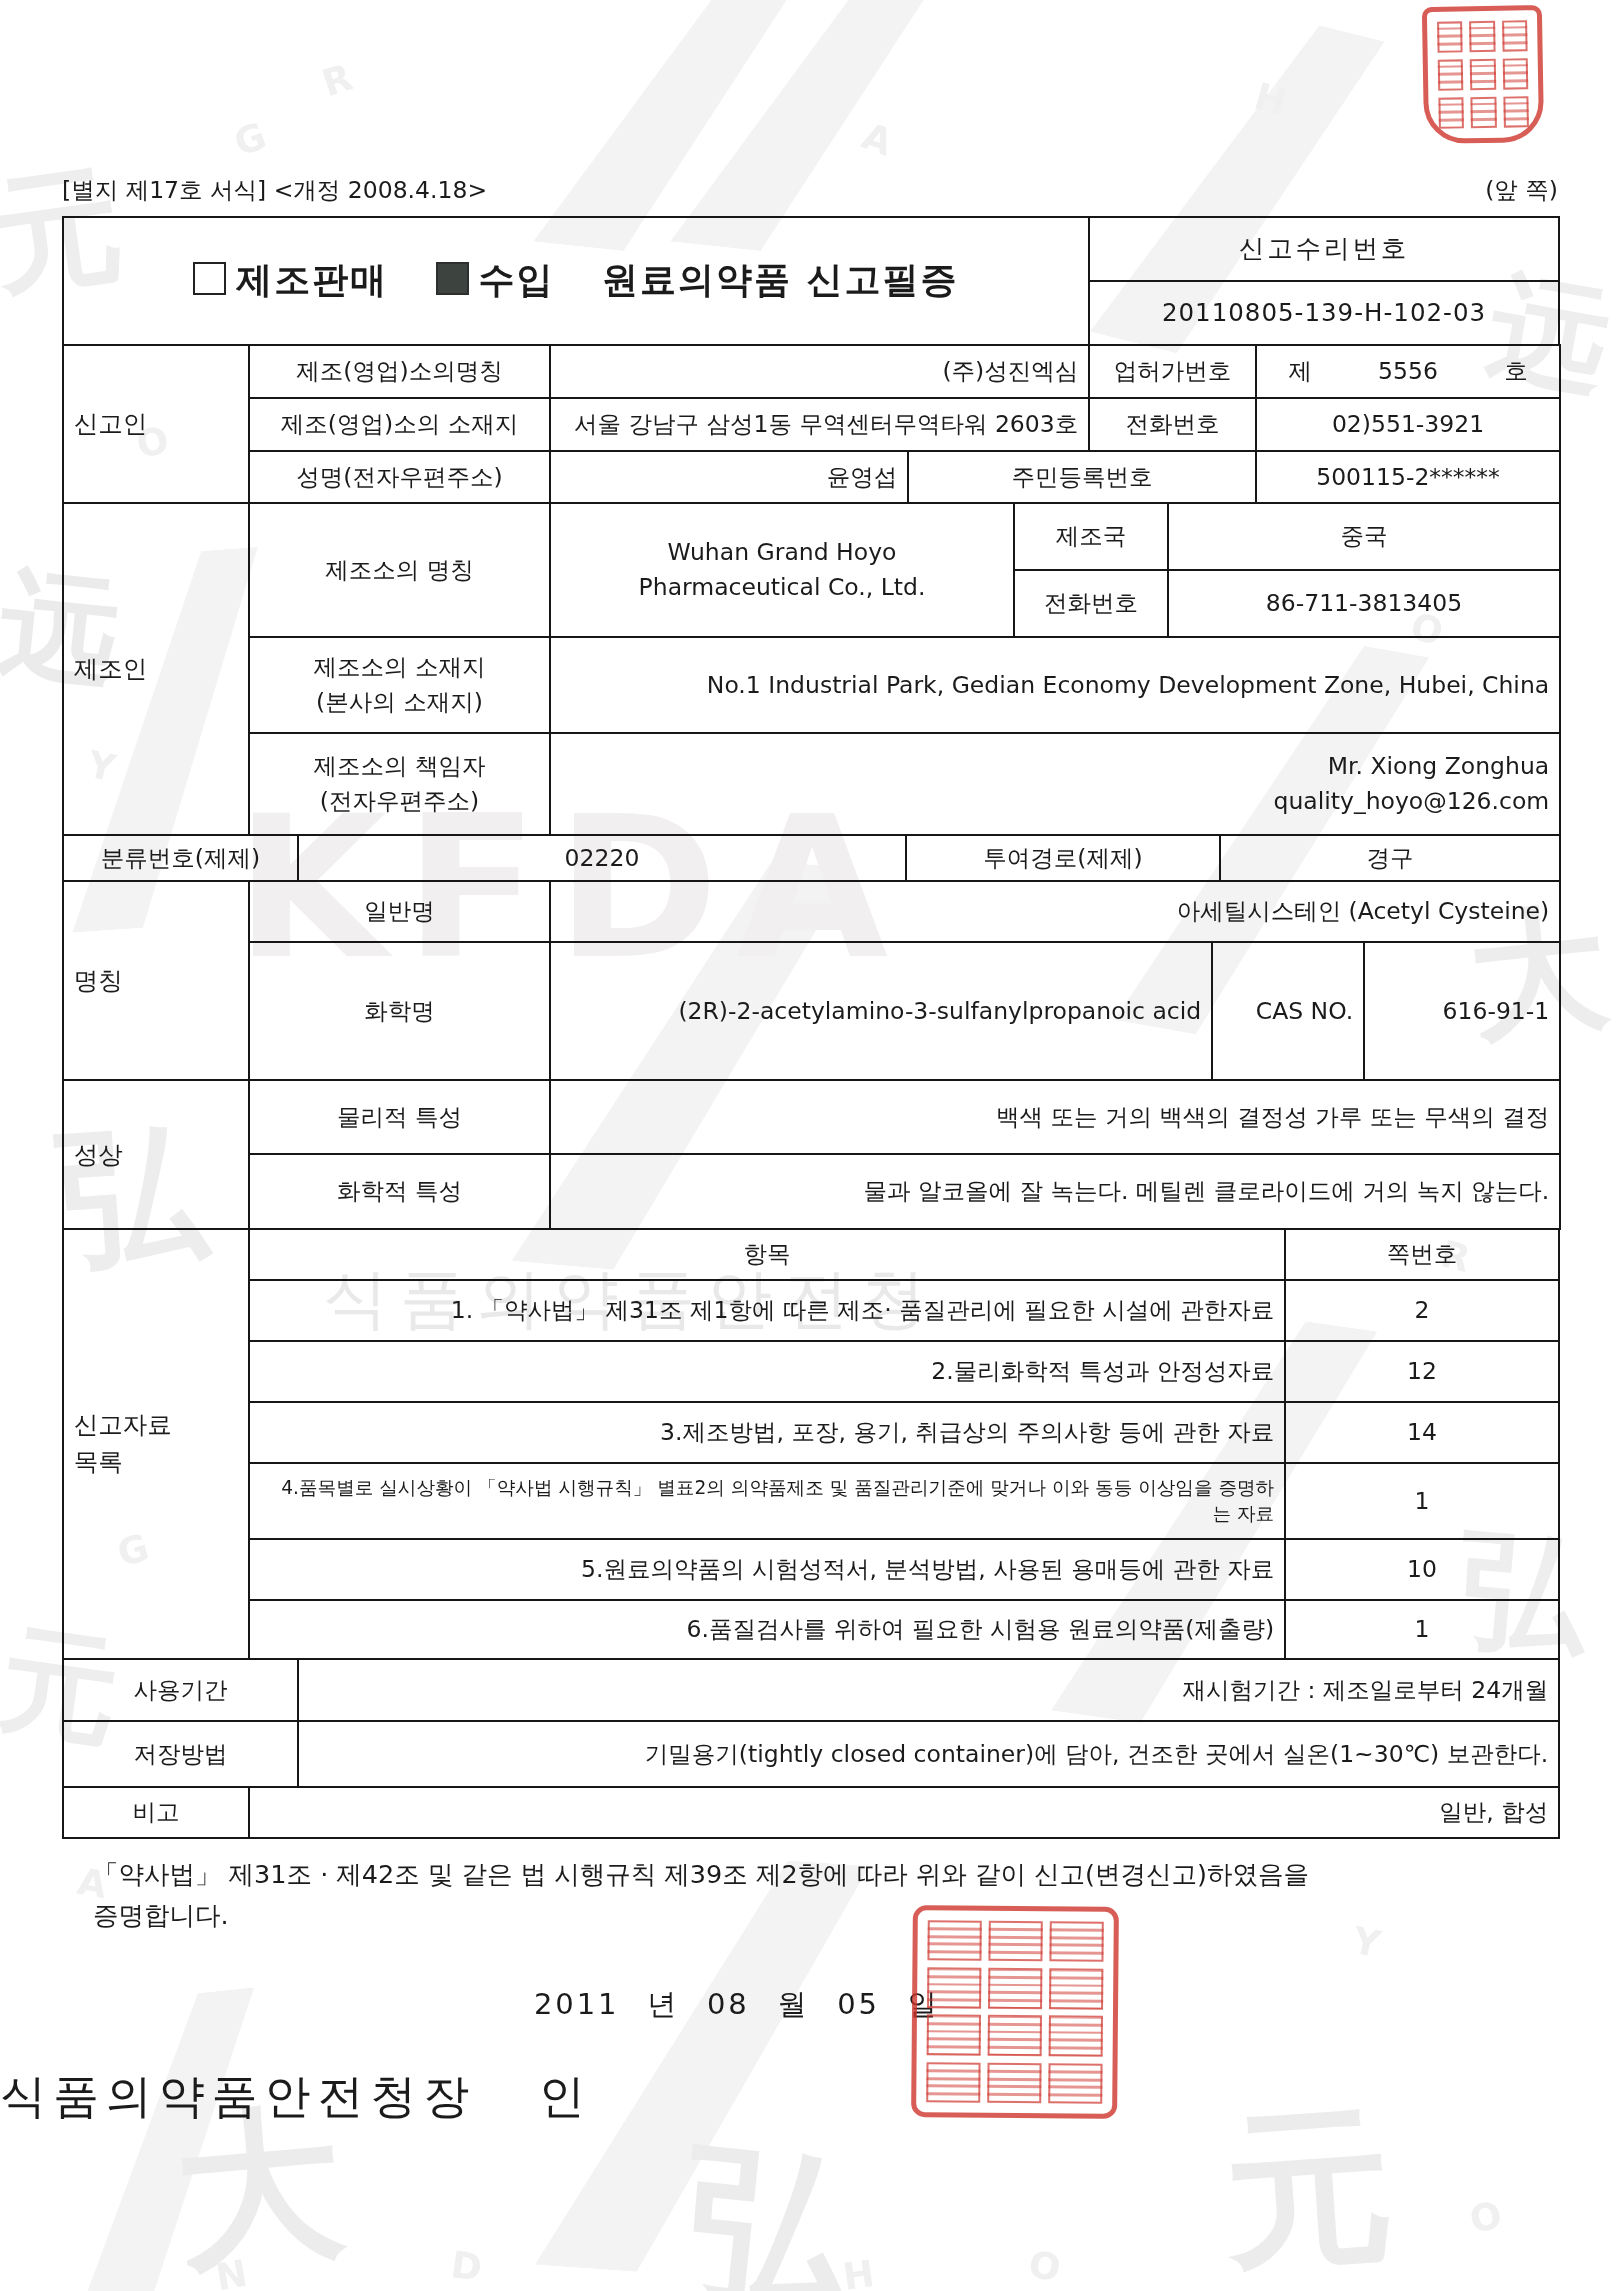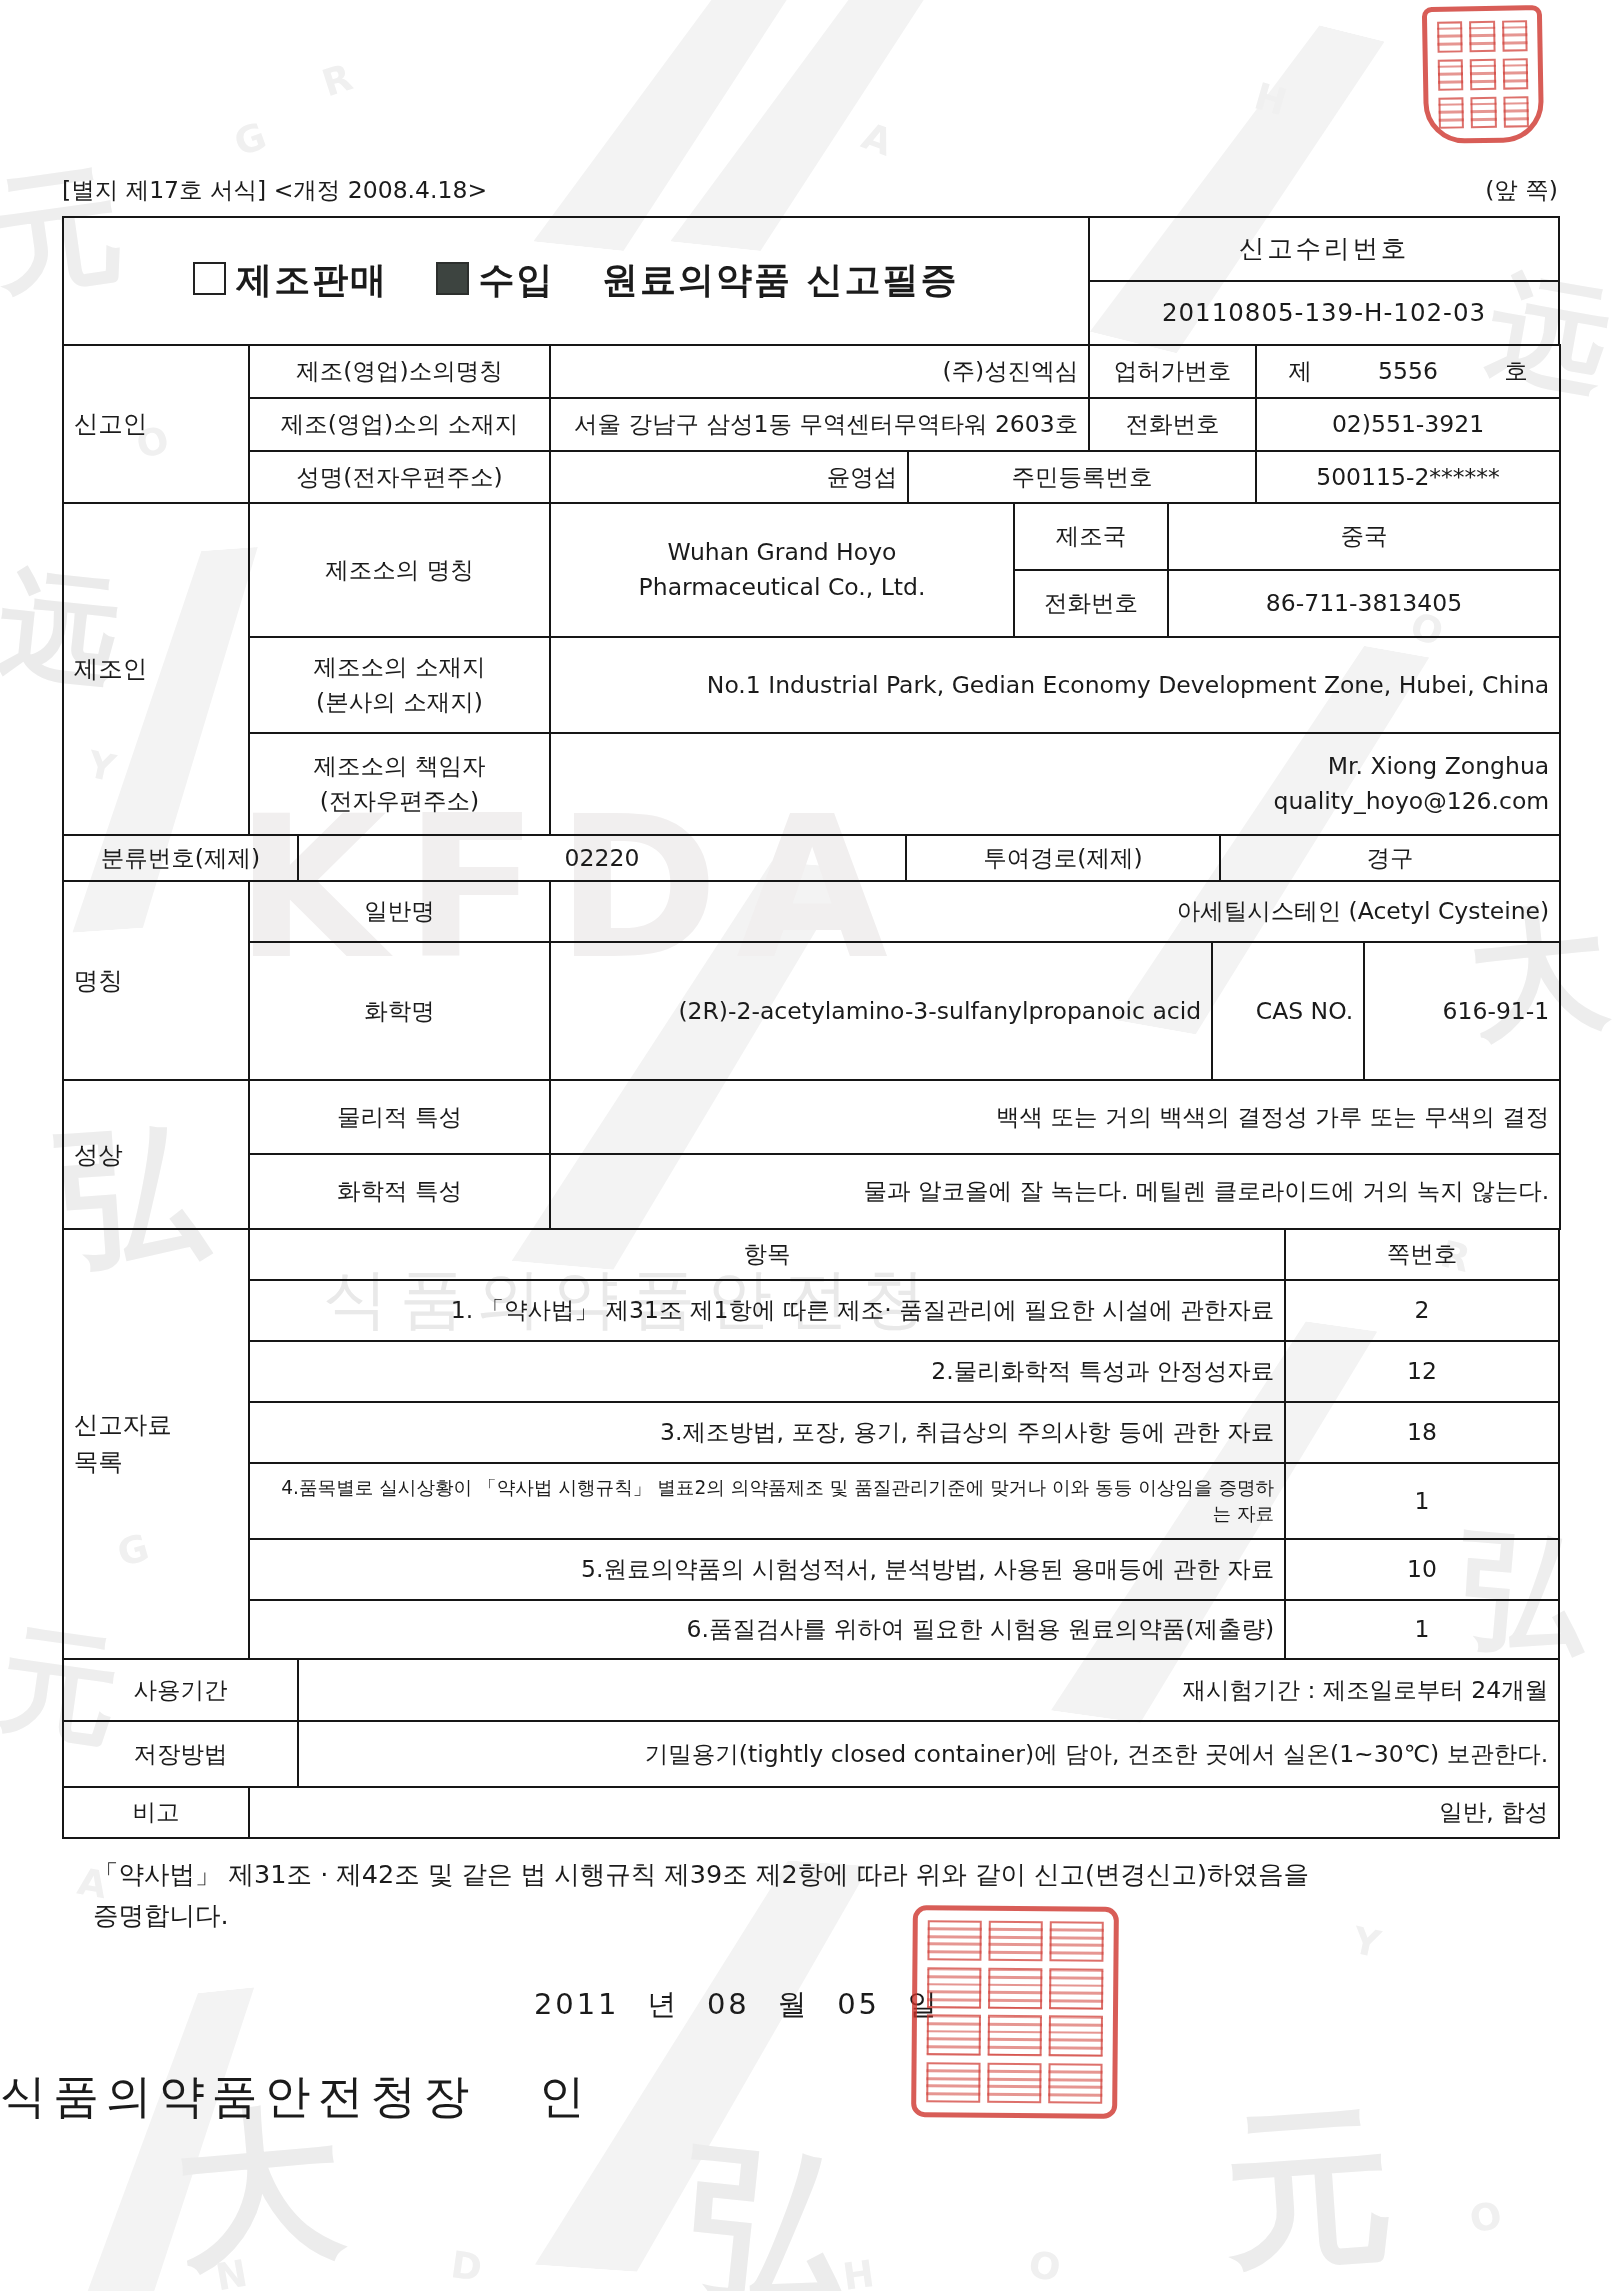--- a/index.html
+++ b/index.html
@@ -281,21 +281,21 @@
     <tr style="height:61px">
       <td class="val-l">1. 「약사법」 제31조 제1항에 따른 제조· 품질관리에 필요한 시설에 관한자료</td>
       <td class="val-c">2</td>
     </tr>
     <tr style="height:61px">
       <td class="val-l">2.물리화학적 특성과 안정성자료</td>
       <td class="val-c">12</td>
     </tr>
     <tr style="height:61px">
       <td class="val-l">3.제조방법, 포장, 용기, 취급상의 주의사항 등에 관한 자료</td>
-      <td class="val-c">18</td>
+      <td class="val-c">14</td>
     </tr>
     <tr style="height:76px">
       <td class="val-l small-item">4.품목별로 실시상황이 「약사법 시행규칙」 별표2의 의약품제조 및 품질관리기준에 맞거나 이와 동등 이상임을 증명하는 자료</td>
       <td class="val-c">1</td>
     </tr>
     <tr style="height:61px">
       <td class="val-l">5.원료의약품의 시험성적서, 분석방법, 사용된 용매등에 관한 자료</td>
       <td class="val-c">10</td>
     </tr>
     <tr style="height:59px">

